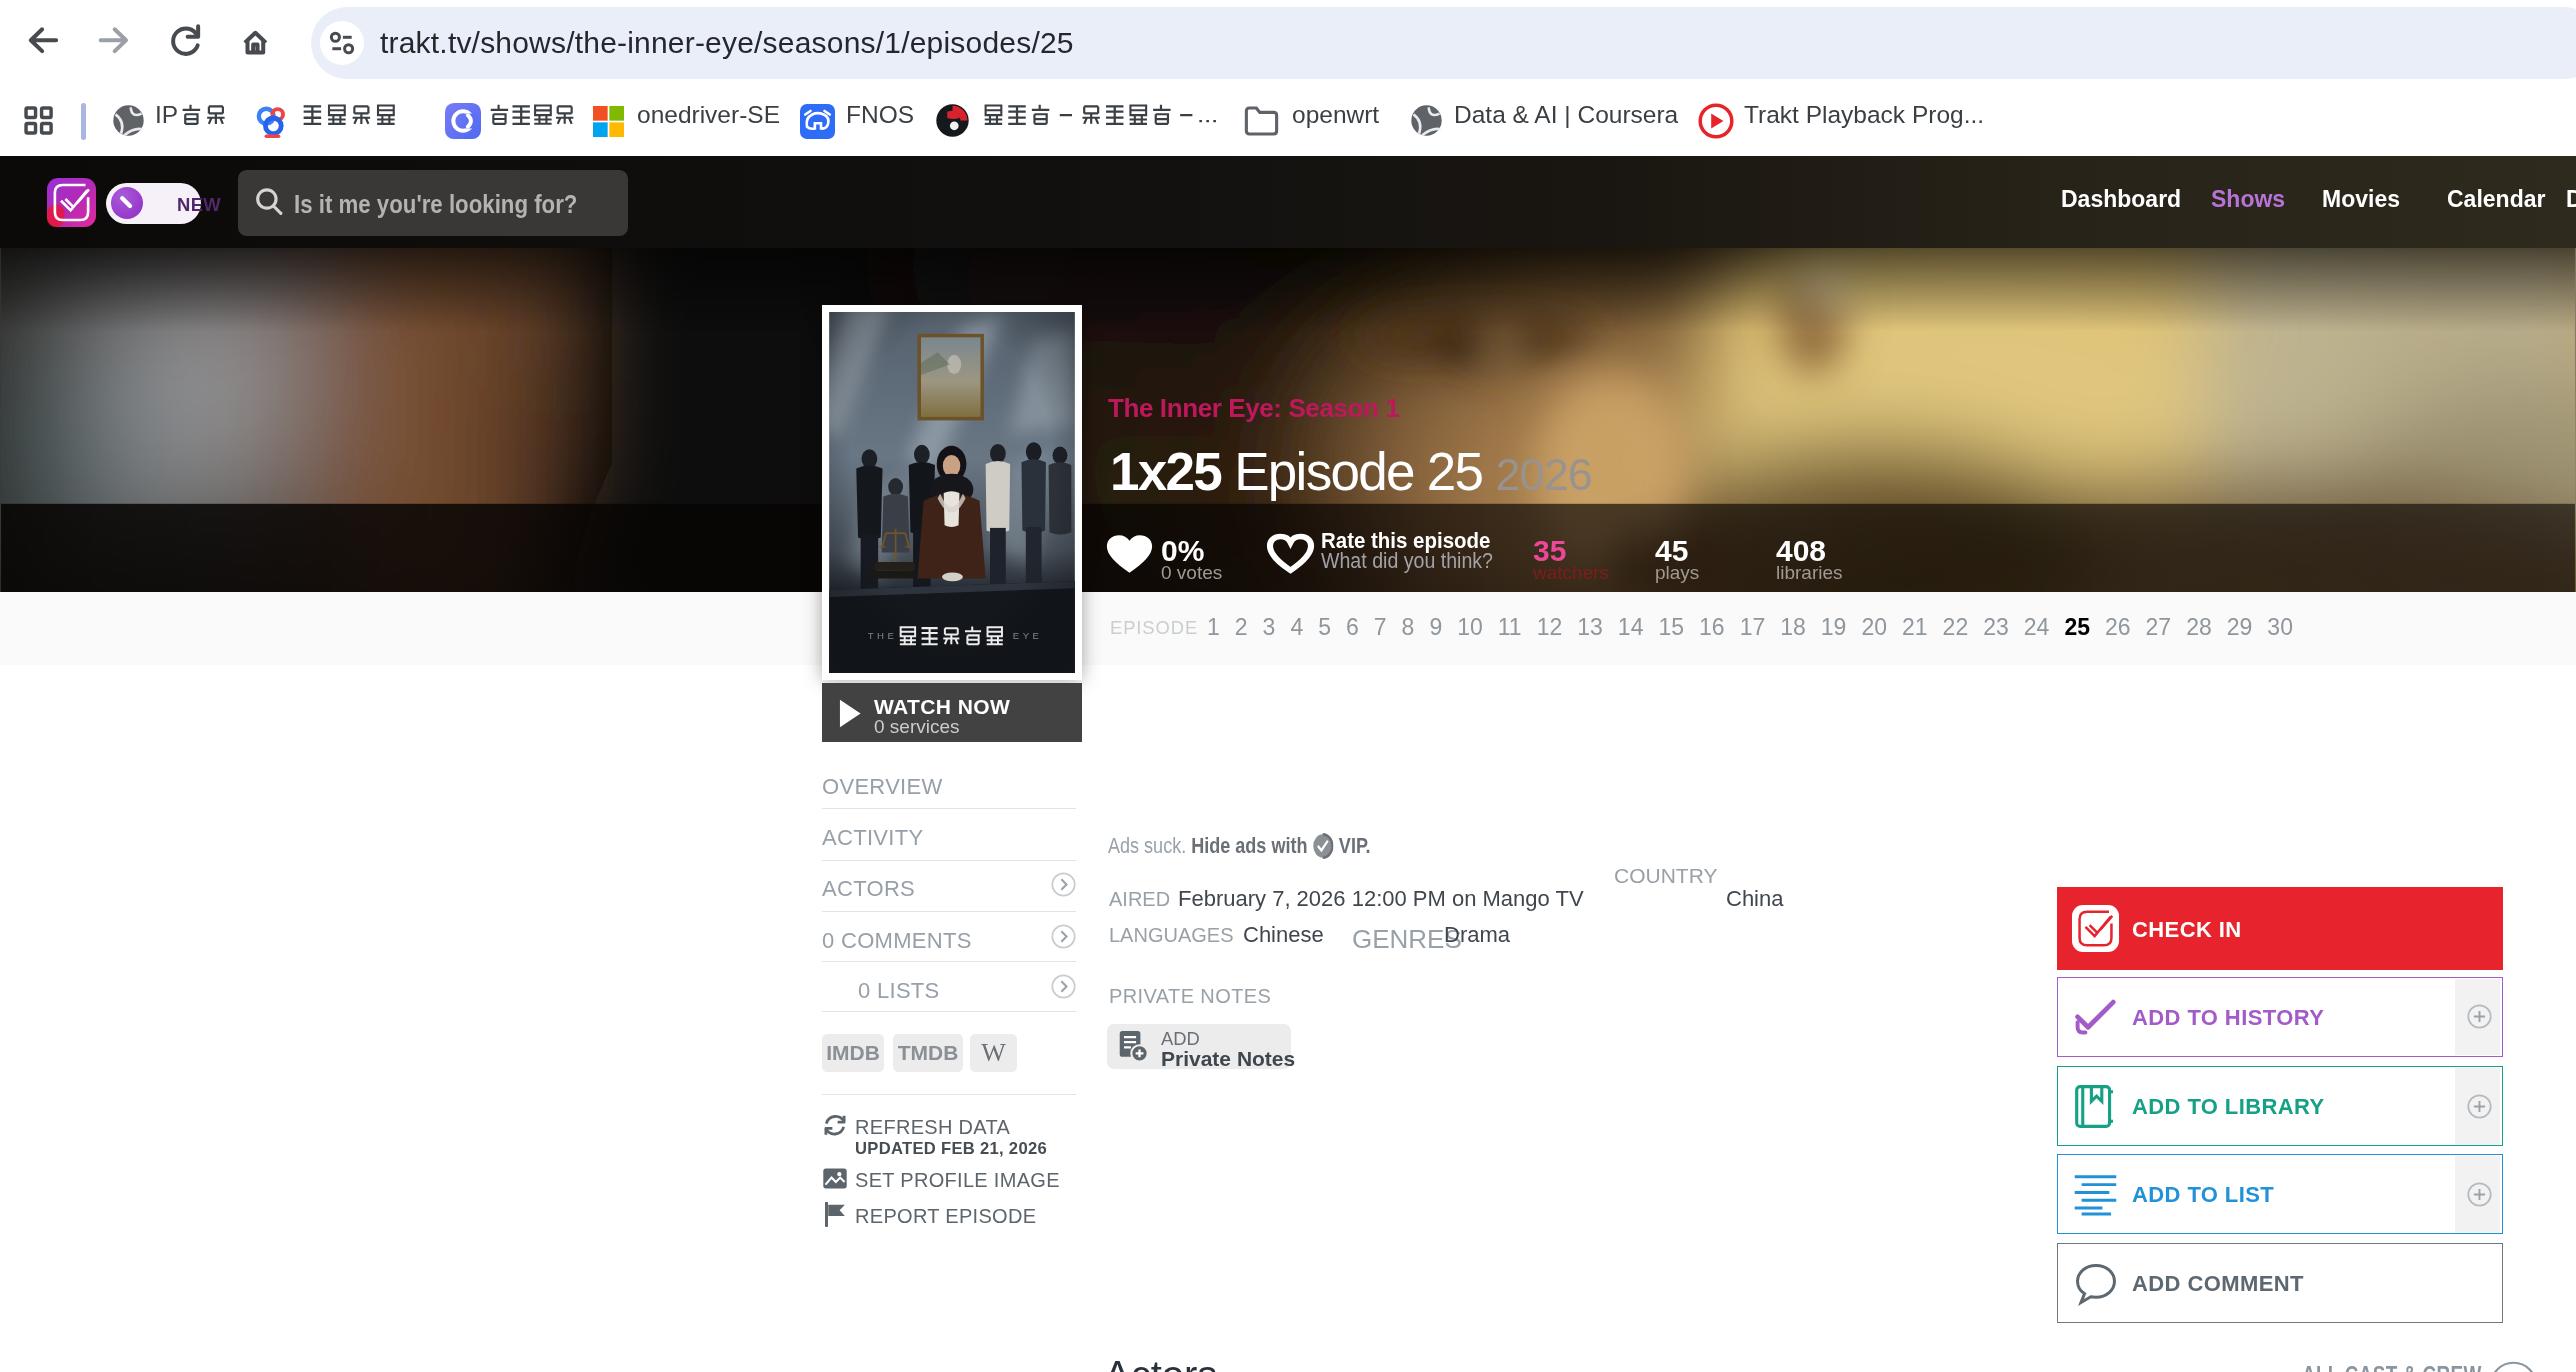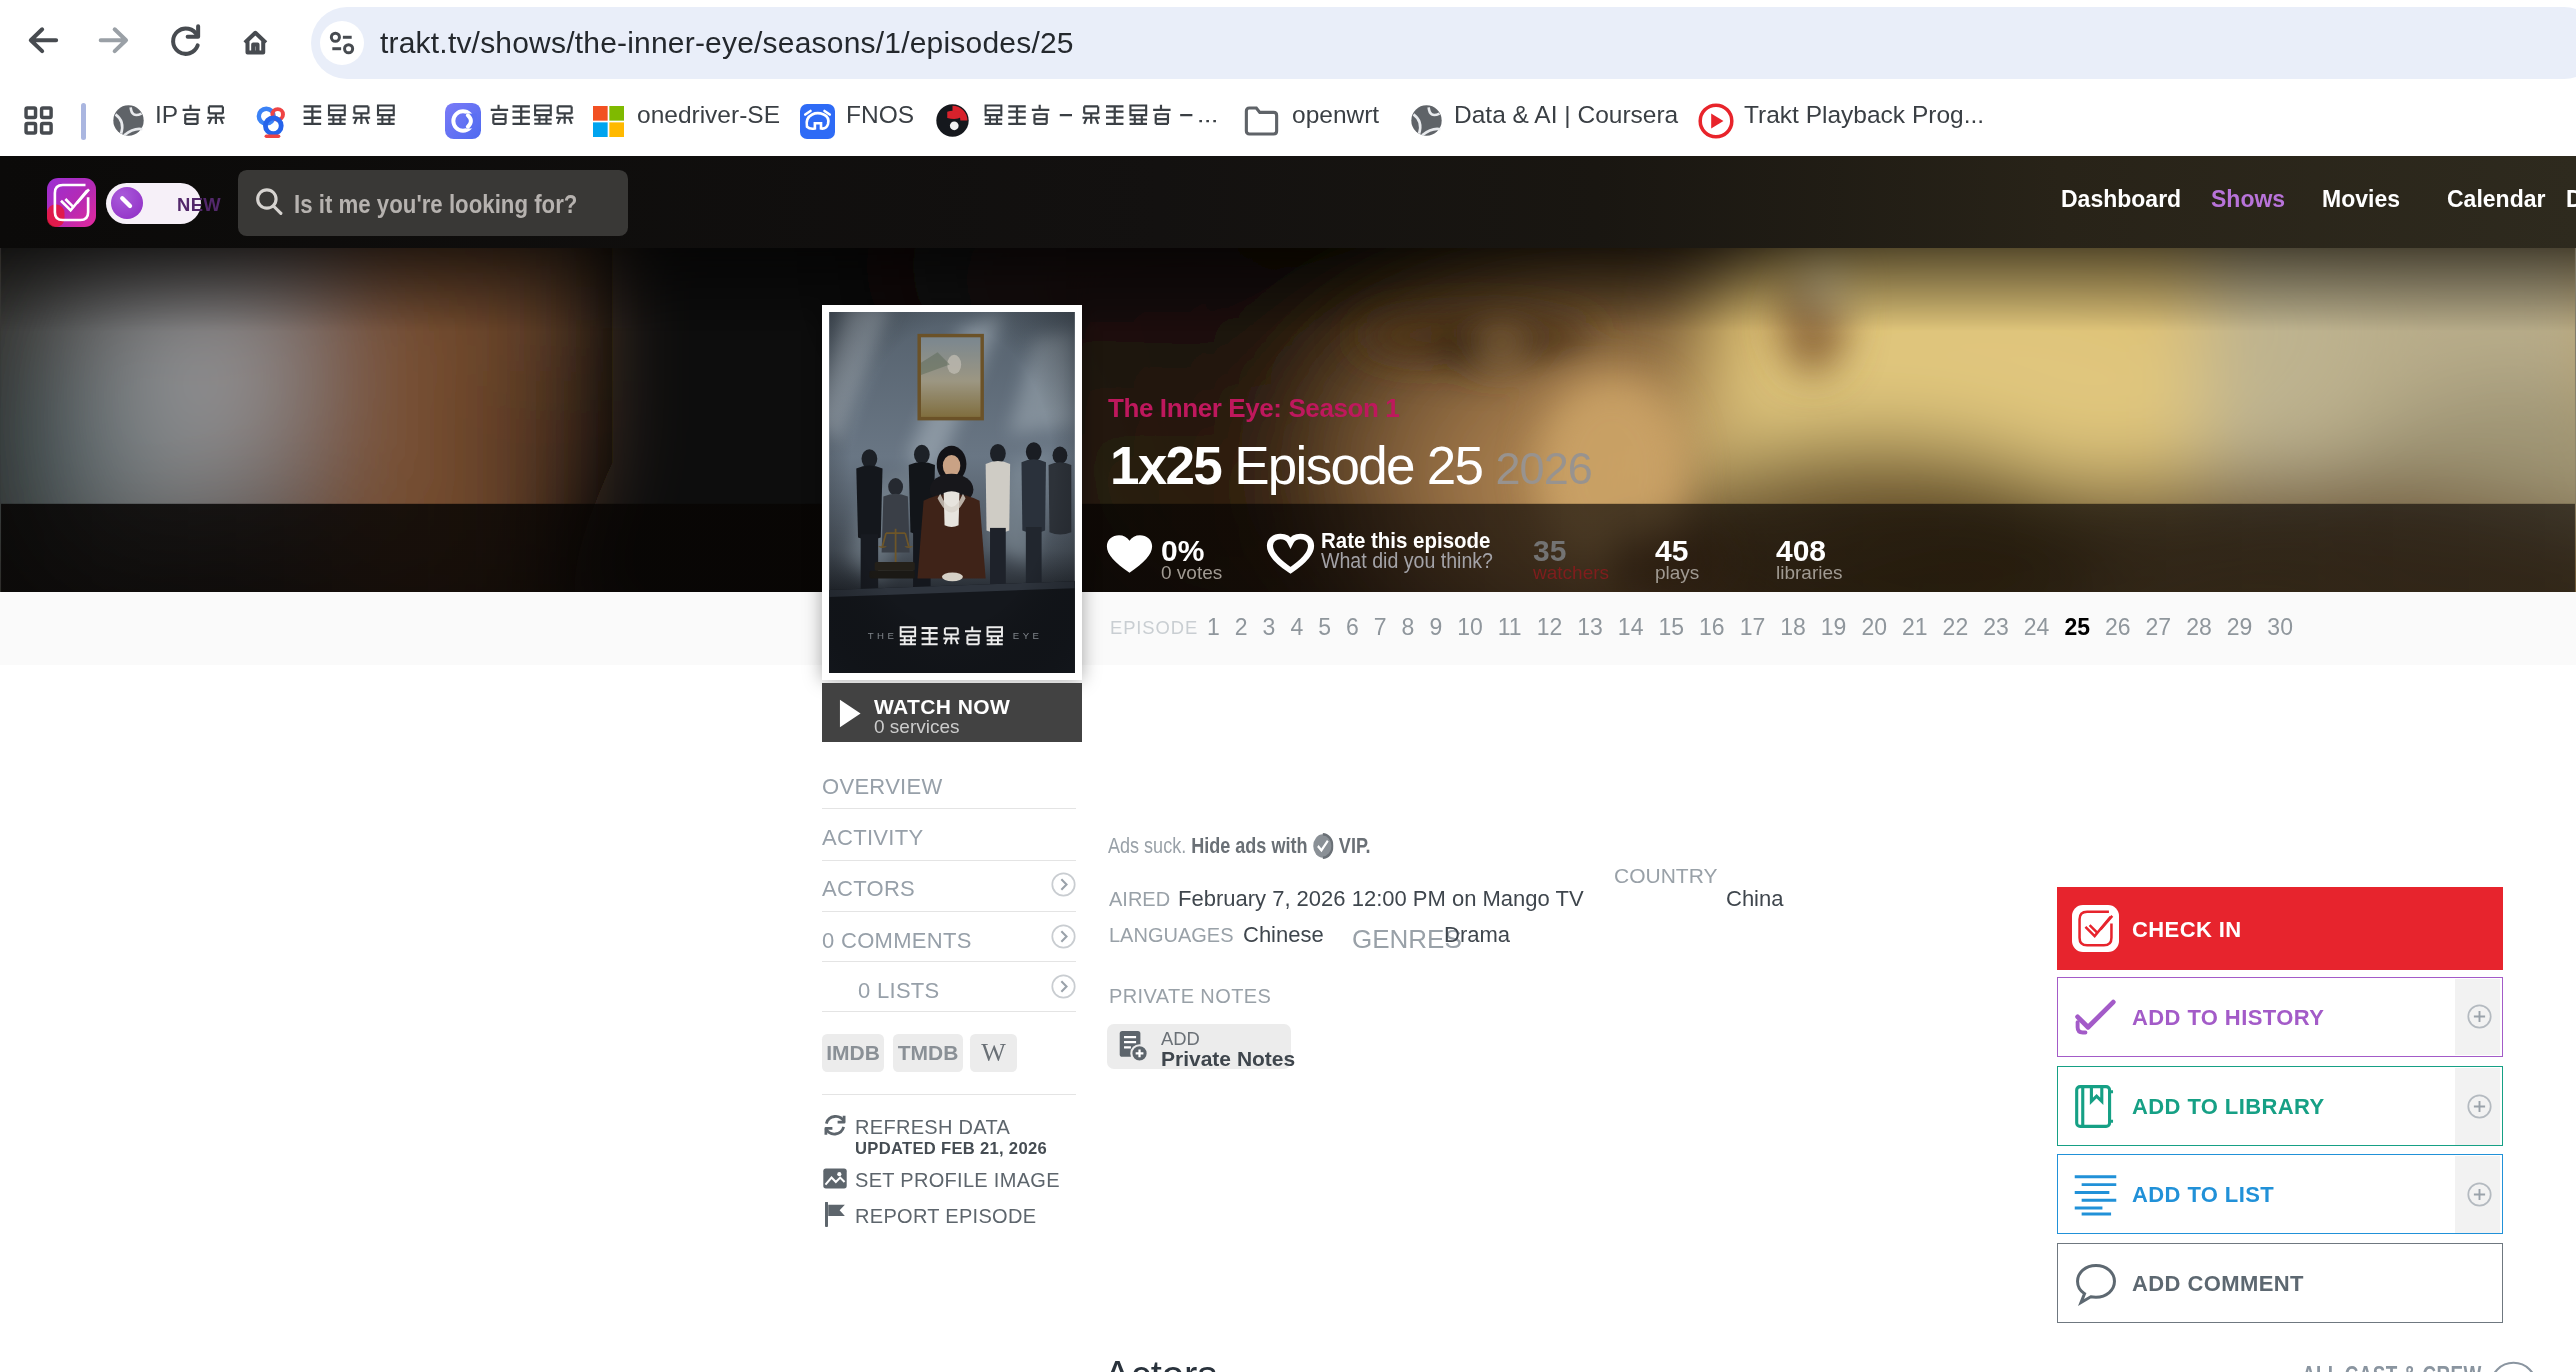--- a/index.html
+++ b/index.html
@@ -288,29 +288,29 @@
 <svg class="abs" style="left:1106px;top:534px;" width="47" height="41" viewBox="0 0 54 52" preserveAspectRatio="none">
   <path d="M27 49 C 10 36 1 26 1 15.5 C 1 7 7.5 1.5 15 1.5 C 20 1.5 24.5 4 27 8.5 C 29.5 4 34 1.5 39 1.5 C 46.5 1.5 53 7 53 15.5 C 53 26 44 36 27 49 Z" fill="#ffffff"></path>
 </svg>
 <div class="abs" style="left:1161px;top:534px;font-size:30px;font-weight:bold;color:#ffffff;">0%</div>
 <div class="abs" style="left:1161px;top:562px;font-size:19px;color:#a09a92;">0 votes</div>
 <svg class="abs" style="left:1266px;top:533px;" width="49" height="42" viewBox="0 0 56 54" preserveAspectRatio="none">
   <path d="M28 48 C 12 36 4.5 26.5 4.5 16.5 C 4.5 9 10 4.5 16.5 4.5 C 21.5 4.5 26 7.5 28 12 C 30 7.5 34.5 4.5 39.5 4.5 C 46 4.5 51.5 9 51.5 16.5 C 51.5 26.5 44 36 28 48 Z" fill="none" stroke="#ffffff" stroke-width="7"></path>
 </svg>
 <div class="abs" style="left:1321px;top:528px;font-size:22px;font-weight:bold;color:#ffffff;transform:scaleX(0.93);transform-origin:0 0;">Rate this episode</div>
 <div class="abs" style="left:1321px;top:548px;font-size:22px;color:#a3a2a7;transform:scaleX(0.89);transform-origin:0 0;">What did you think?</div>
-<div class="abs" style="left:1533px;top:534px;font-size:30px;font-weight:bold;color:#737373;">35</div>
+<div class="abs" style="left:1533px;top:534px;font-size:30px;font-weight:bold;color:#ec4899;">35</div>
 <div class="abs" style="left:1533px;top:562px;font-size:19px;color:#7f1d1d;">watchers</div>
 <div class="abs" style="left:1655px;top:534px;font-size:30px;font-weight:bold;color:#ffffff;">45</div>
 <div class="abs" style="left:1655px;top:562px;font-size:19px;color:#a09a92;">plays</div>
 <div class="abs" style="left:1776px;top:534px;font-size:30px;font-weight:bold;color:#ffffff;">408</div>
 <div class="abs" style="left:1776px;top:562px;font-size:19px;color:#a09a92;">libraries</div>
 
 <div class="abs" style="left:1108px;top:393px;font-size:26px;font-weight:600;color:#be185d;letter-spacing:-0.4px;">The Inner Eye: Season 1</div>
-<div class="abs" style="left:1110px;top:434px;font-size:53px;line-height:63px;color:#ffffff;letter-spacing:-1.7px;white-space:nowrap;"><span style="font-weight:bold;">1x25</span> <span style="font-weight:400;">Episode 25</span> <span style="font-weight:400;color:#98938f;font-size:45px;letter-spacing:-0.9px;">2026</span></div>
+<div class="abs" style="left:1110px;top:434px;font-size:53px;line-height:76px;color:#ffffff;letter-spacing:-1.7px;white-space:nowrap;"><span style="font-weight:bold;">1x25</span> <span style="font-weight:400;">Episode 25</span> <span style="font-weight:400;color:#98938f;font-size:45px;letter-spacing:-0.9px;">2026</span></div>
 
 <div class="abs" style="left:0;top:592px;width:2576px;height:73px;background:#fafafa;"></div>
 <div class="abs" style="left:1110px;top:617px;font-size:18.4px;color:#c9ced2;letter-spacing:0.9px;">EPISODE</div>
 <div class="abs" style="left:1207px;top:614px;font-size:23px;color:#8f969c;display:flex;gap:15px;">
     <span>1</span>
     <span>2</span>
     <span>3</span>
     <span>4</span>
     <span>5</span>
     <span>6</span>

